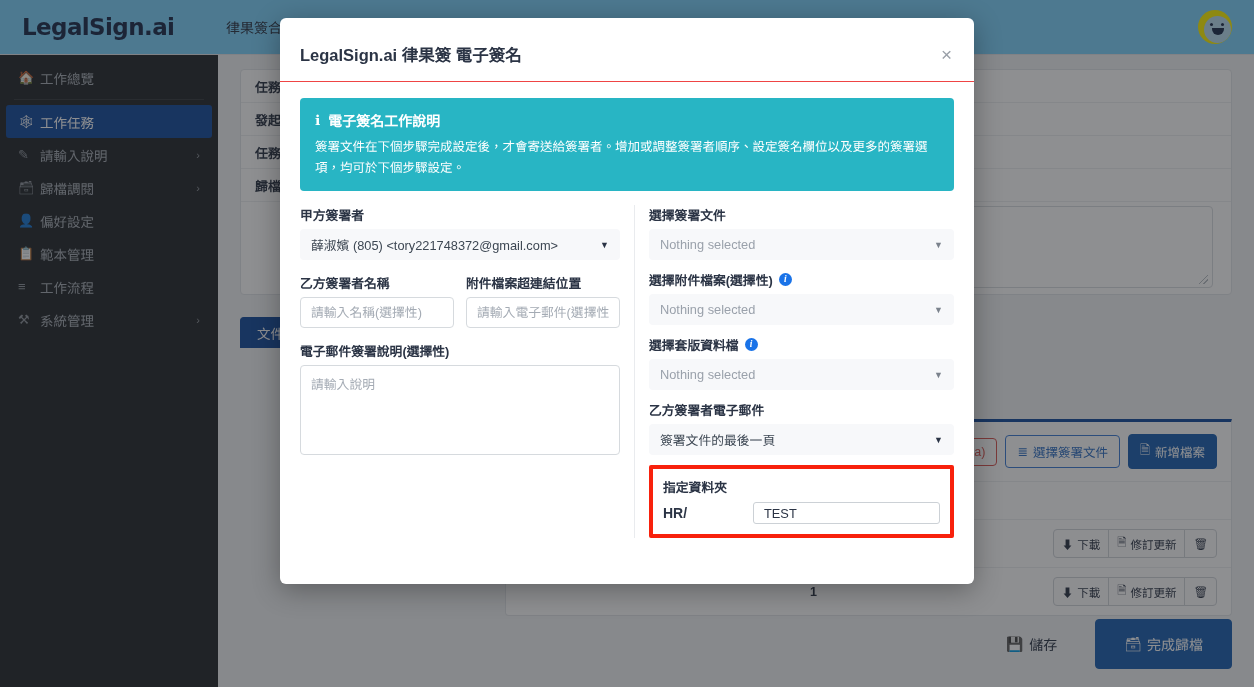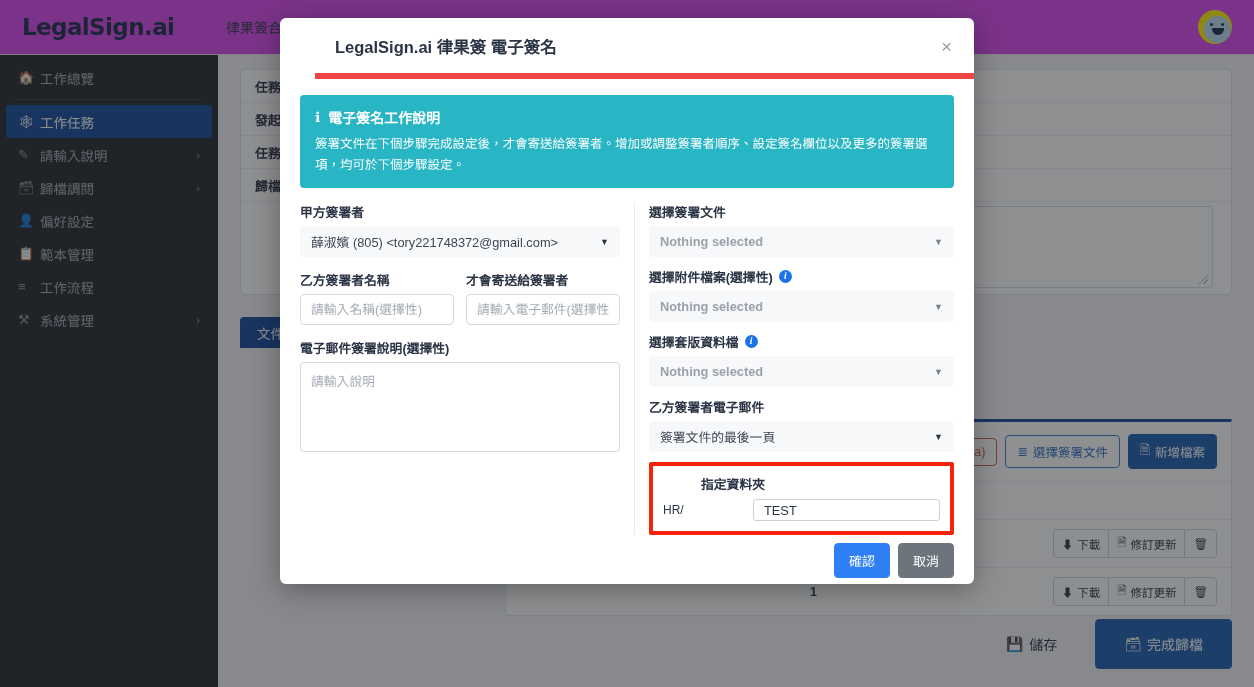--- a/index.html
+++ b/index.html
@@ -10,21 +10,21 @@
     overflow: hidden;
     font-family: "Liberation Sans", "DejaVu Sans", sans-serif;
     background: #f0f0f0;
   }
 
   
   #app-root { position: absolute; inset: 0; }
 
   .topbar {
     position: absolute; top: 0; left: 0; right: 0; height: 55px;
-    background: #d946ef;
+    background: #7dd3fc;
     border-bottom: 1px solid #e2e4e8;
     display: flex; align-items: center;
     z-index: 2;
   }
   .brand {
     width: 218px; padding-left: 22px;
     font-size: 23px; font-weight: 700; letter-spacing: -0.6px;
     color: #1b2a4a; font-family: "DejaVu Sans", sans-serif;
   }
   .topbar-title {
@@ -150,21 +150,21 @@
   
   #modal {
     position:absolute; left: 280px; top: 18px;
     width: 694px; height: 566px;
     background:#fff; border-radius: 6px;
     box-shadow: 0 6px 28px rgba(0,0,0,.32);
     z-index: 20; display:flex; flex-direction:column;
   }
   .modal-head {
     display:flex; align-items:center; justify-content:space-between;
-    padding: 16px 20px 15px 20px; border-bottom:6px solid #ef4444;margin-left:35px;
+    padding: 24px 20px 15px 20px; border-bottom:1px solid #ef4444;
   }
   .modal-title { font-size: 16.5px; font-weight:700; color:#2b3445; }
   .modal-close {
     font-size: 19px; color:#9aa0a8; cursor:pointer; line-height:1;
     background:none; border:none; padding:0 2px;
   }
   .modal-body { padding: 16px 20px 0 20px; flex:1; }
 
   .alert-info {
     background: #28b5c4; color:#fff; border-radius: 4px;
@@ -186,21 +186,21 @@
     background:#1a73e8; color:#fff; font-size:9.5px; font-weight:700;
     text-align:center; line-height:13px; font-style: italic;
     font-family:"Liberation Serif", serif;
   }
   .select-box {
     height: 31px; border-radius:4px; background:#f7f8fa;
     border:1px solid transparent;
     display:flex; align-items:center; padding: 0 10px;
     font-size:12.8px; color:#3d4753; cursor:pointer;
   }
-  .select-box.placeholder { color:#9aa1ab;font-weight:bold; }
+  .select-box.placeholder { color:#9aa1ab; }
   .select-box .caret { margin-left:auto; font-size:9px; color:#7b828c; }
   .select-box .caret.dark { color:#2b3445; }
 
   .two-up { display:flex; gap: 12px; margin-top: 13px; }
   .two-up > div { flex: 1; }
   .txt-input {
     width:100%; height: 31px; border:1px solid #d6dade; border-radius:4px;
     padding: 0 10px; font-size:12.8px; color:#2b3445;
     font-family:"Liberation Sans", sans-serif; background:#fff;
   }
@@ -212,23 +212,23 @@
   }
   .ta::placeholder { color:#a4abb4; }
   .mt10 { margin-top: 10px; }
   .mt13 { margin-top: 13px; }
 
   
   .folder-group {
     margin-top: 10px; border: 4px solid #f8210c; border-radius: 2px;
     padding: 8px 10px 10px 10px;
   }
-  .folder-title { font-size:12.8px; font-weight:700; color:#2b3445; margin-bottom:6px;margin-left:38px; }
+  .folder-title { font-size:12.8px; font-weight:700; color:#2b3445; margin-bottom:6px; }
   .folder-row { display:flex; align-items:center; }
-  .folder-prefix { font-size:12px; font-weight:400; color:#2b3445; width: 90px; }
+  .folder-prefix { font-size:14px; font-weight:700; color:#2b3445; width: 90px; }
   .folder-input {
     flex:1; height: 22px; border:1px solid #ccd1d6; border-radius:3px;
     padding: 0 10px; font-size:12.8px; color:#2b3445;
     font-family:"Liberation Sans", sans-serif;
   }
 
   .modal-foot {
     display:flex; justify-content:flex-end; gap: 8px;
     padding: 8px 20px 16px 20px;
   }
@@ -433,21 +433,21 @@
           <span>薛淑嬪 (805) &lt;tory221748372@gmail.com&gt;</span>
           <span class="caret dark">▼</span>
         </div>
 
         <div class="two-up">
           <div>
             <div class="fld-label">乙方簽署者名稱</div>
             <input class="txt-input" type="text" placeholder="請輸入名稱(選擇性)" value="" style="">
           </div>
           <div>
-            <div class="fld-label">才會寄送給簽署者</div>
+            <div class="fld-label">附件檔案超連結位置</div>
             <input class="txt-input" type="text" placeholder="請輸入電子郵件(選擇性)" style="">
           </div>
         </div>
 
         <div class="fld-label mt13">電子郵件簽署說明(選擇性)</div>
         <textarea class="ta" placeholder="請輸入說明" style=""></textarea>
       </div>
 
       <div class="col-right">
 
@@ -486,17 +486,13 @@
           <div class="folder-row">
             <span class="folder-prefix">HR/</span>
             <input class="folder-input" type="text" value="TEST" style="">
           </div>
         </div>
 
       </div>
     </div>
   </div>
 
-  <div class="modal-foot">
-    <button class="btn-confirm">確認</button>
-    <button class="btn-cancel">取消</button>
-  </div>
 </div>
 
 </body></html>

